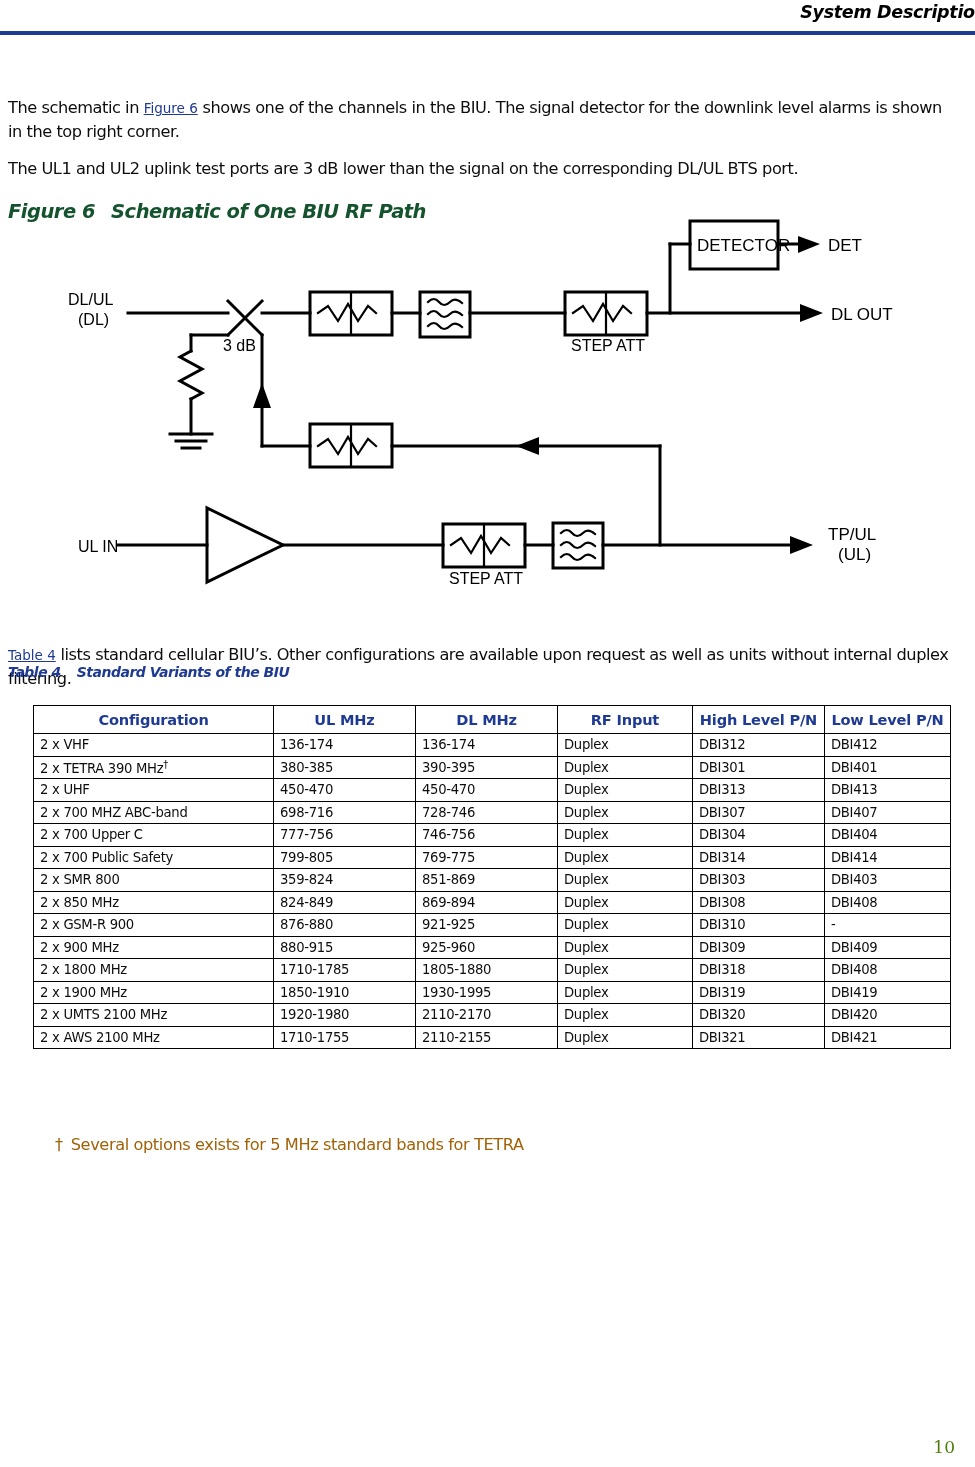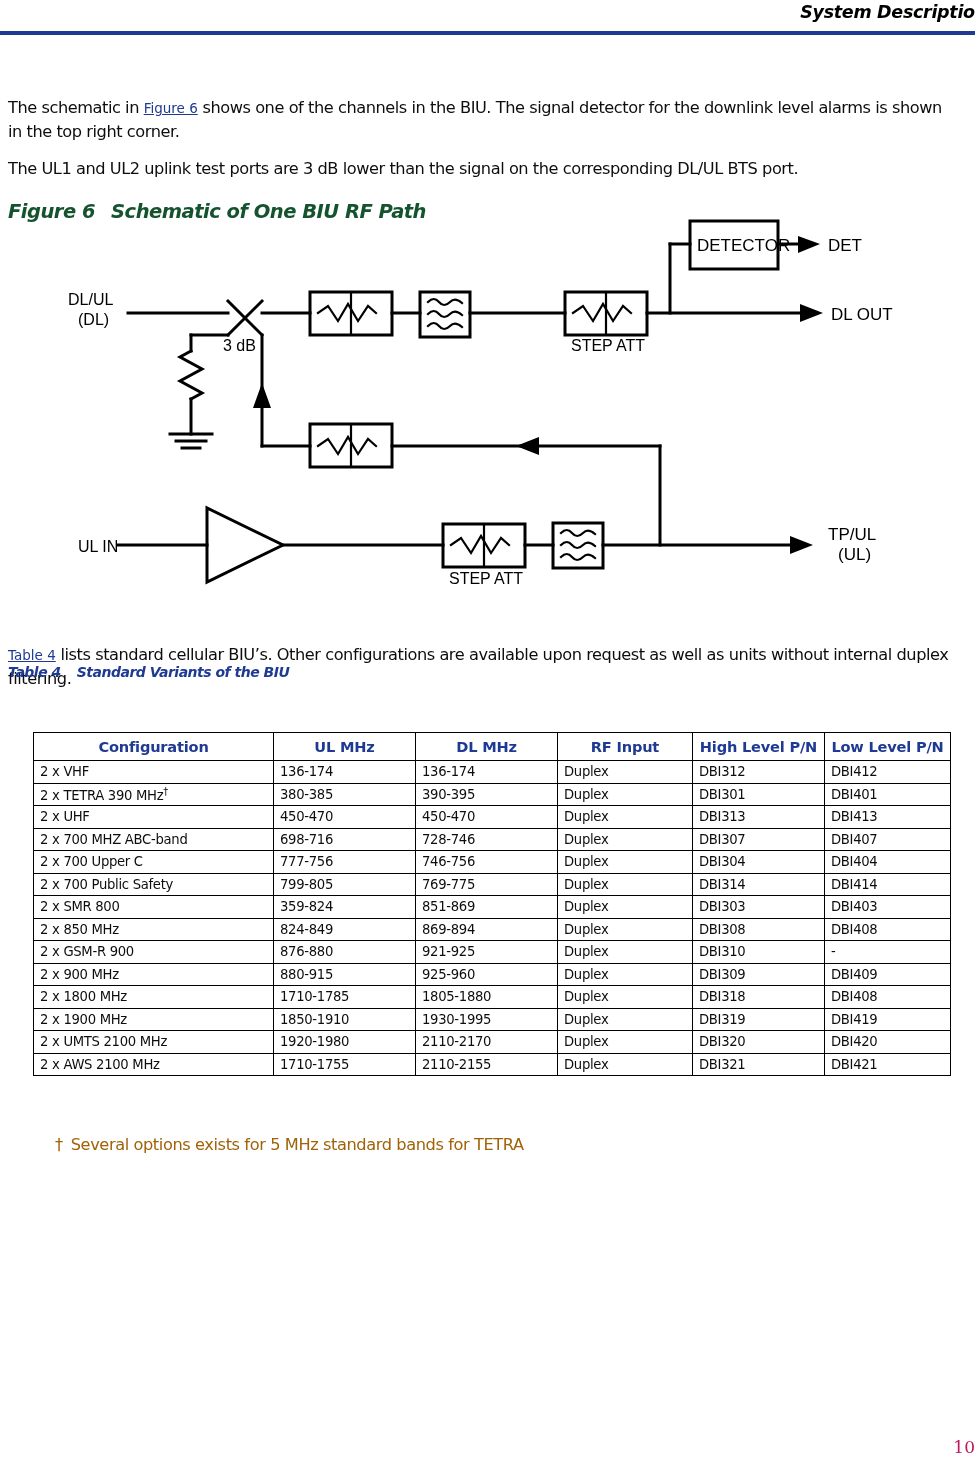--- a/index.html
+++ b/index.html
@@ -99,21 +99,21 @@
     font-weight: bold;
     font-size: 14px;
     color: #1f3a93;
     letter-spacing: -0.5px;
   }
   .tbl-caption .num { margin-right: 16px; }
 
   .variants-table {
     position: absolute;
     left: 33px;
-    top: 732px;
+    top: 705px;
     width: 917px;
     border-collapse: collapse;
     table-layout: fixed;
     font-family: "DejaVu Sans", sans-serif;
   }
   .variants-table th,
   .variants-table td {
     border: 1px solid #000000;
     padding: 2px 6px;
     text-align: left;
@@ -151,25 +151,25 @@
     top: 1135px;
     font-family: "DejaVu Sans", sans-serif;
     font-size: 16.2px;
     letter-spacing: -0.4px;
     color: #a16207;
   }
   .footnote .fn-mark { margin-right: 8px; }
 
   .page-number {
     position: absolute;
-    right: 0;
+    right: 20px;
     bottom: 10px;
     font-family: "DejaVu Serif", serif;
     font-size: 17px;
-    color: #be185d;
+    color: #4d7c0f;
   }
 </style>
 </head>
 <body>
 
 <div class="page-header">
   <div class="header-title">System Description</div>
   <div class="header-rule"></div>
 </div>
 

